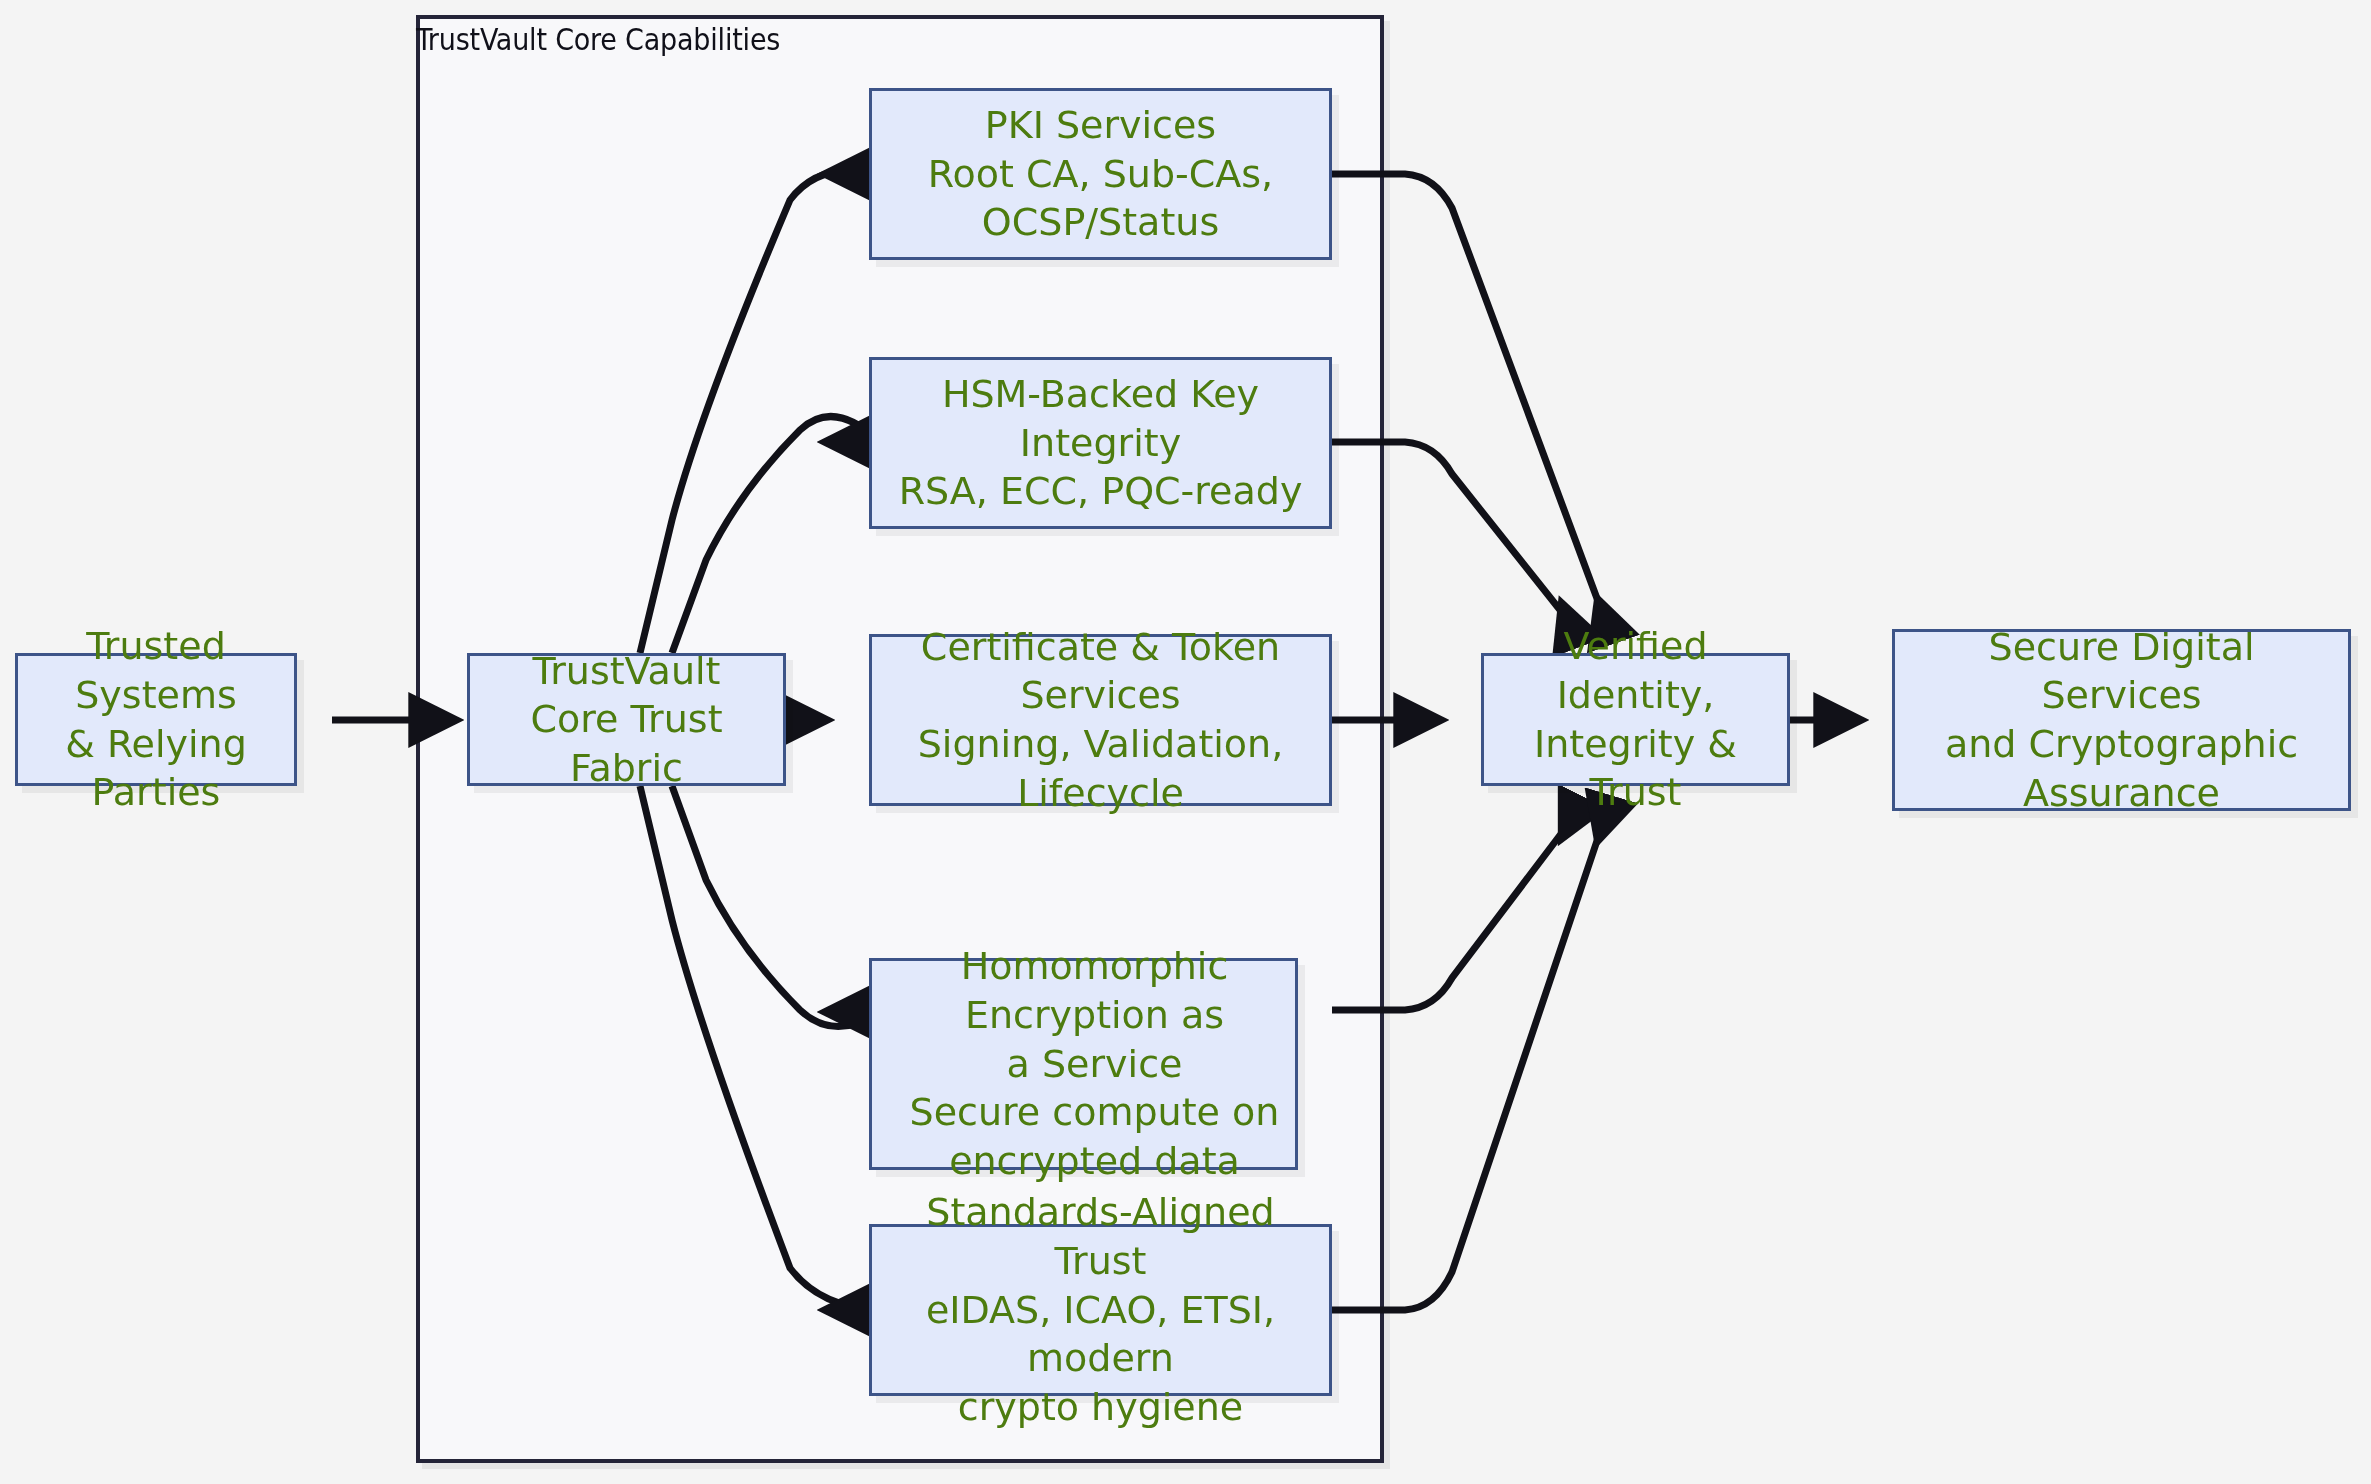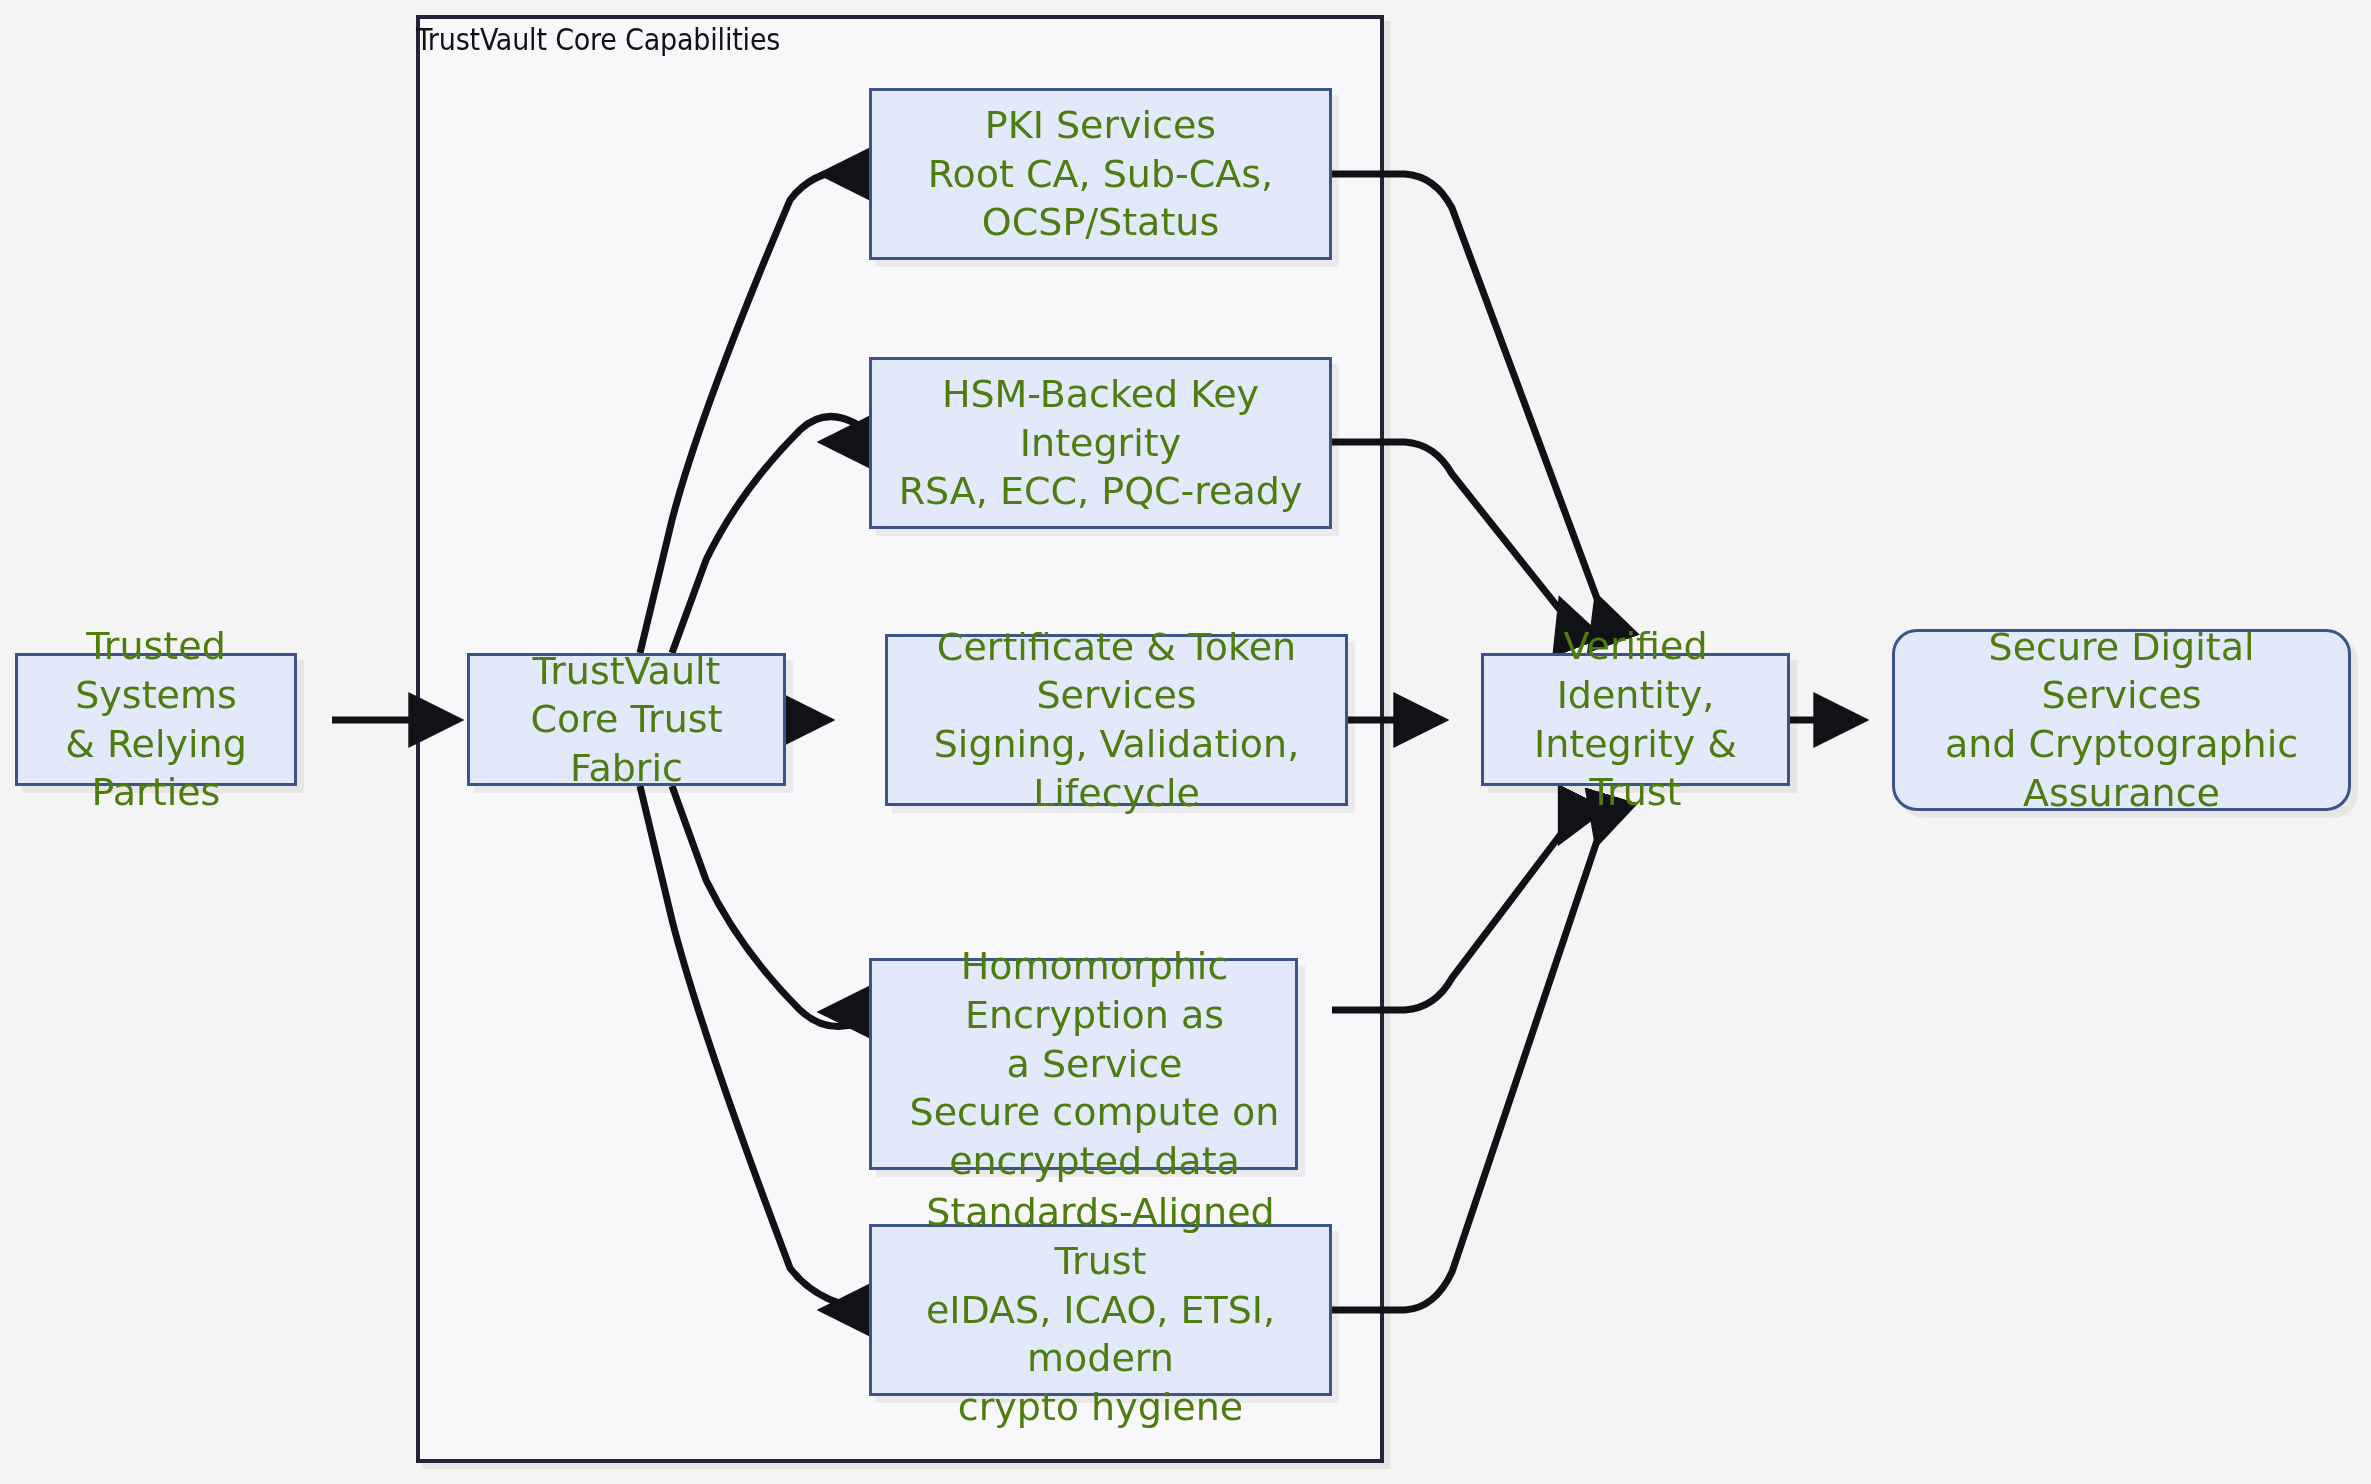--- a/index.html
+++ b/index.html
@@ -108,21 +108,21 @@
 Root CA, Sub-CAs,
 OCSP/Status</span>
   </div>
 
   <div class="node" style="left:869px; top:357px; width:463px; height:172px;">
     <span class="node-label">HSM-Backed Key
 Integrity
 RSA, ECC, PQC-ready</span>
   </div>
 
-  <div class="node" style="left:869px; top:634px; width:463px; height:172px;margin-left:16px;">
+  <div class="node" style="left:869px; top:634px; width:463px; height:172px;">
     <span class="node-label">Certificate &amp; Token Services
 Signing, Validation,
 Lifecycle</span>
   </div>
 
   <div class="node" style="left:869px; top:958px; width:429px; height:212px;padding-left:32px;">
     <span class="node-label">Homomorphic Encryption as
 a Service
 Secure compute on
 encrypted data</span>
@@ -132,19 +132,19 @@
     <span class="node-label">Standards-Aligned Trust
 eIDAS, ICAO, ETSI, modern
 crypto hygiene</span>
   </div>
 
   <div class="node" style="left:1481px; top:653px; width:309px; height:133px;justify-content:flex-end;">
     <span class="node-label">Verified Identity,
 Integrity &amp; Trust</span>
   </div>
 
-  <div class="node" style="left:1892px; top:629px; width:459px; height:182px;border-radius:25px;">
+  <div class="node" style="left:1892px; top:629px; width:459px; height:182px;">
     <span class="node-label">Secure Digital Services
 and Cryptographic
 Assurance</span>
   </div>
 
 </div>
 
 </body></html>

